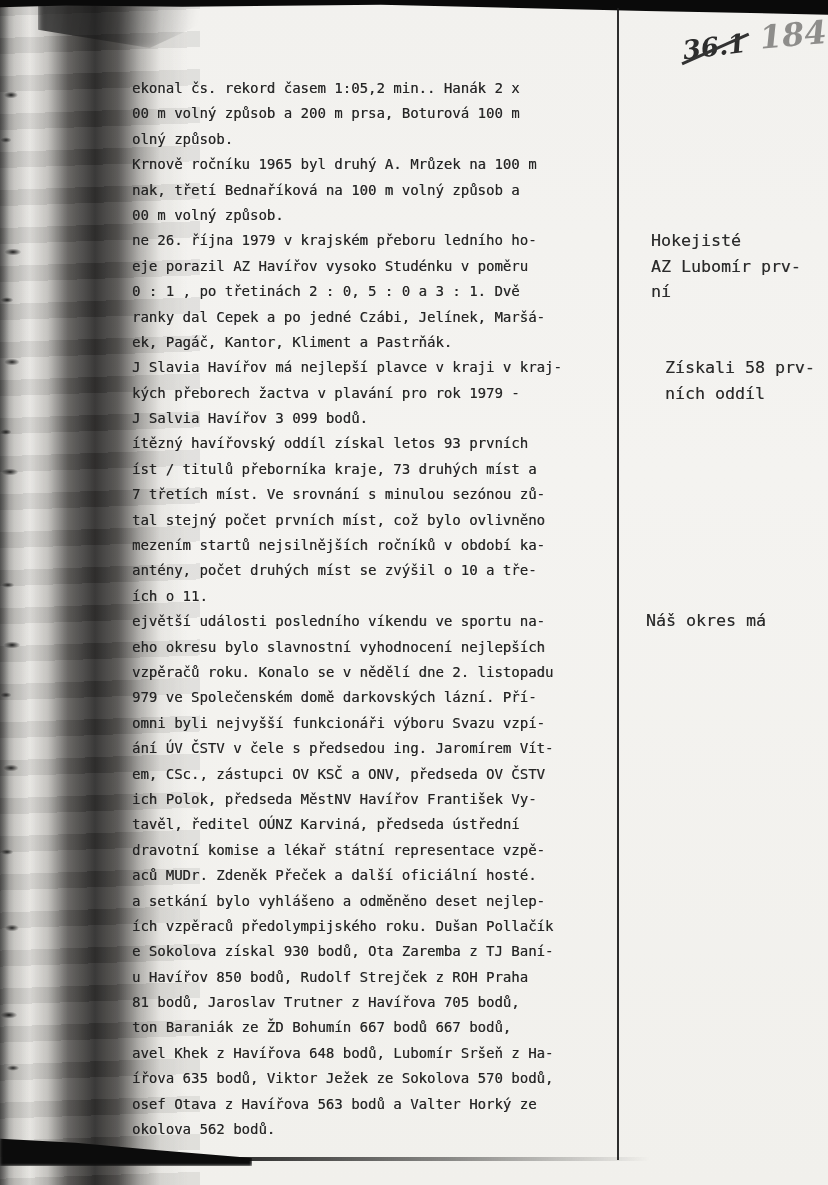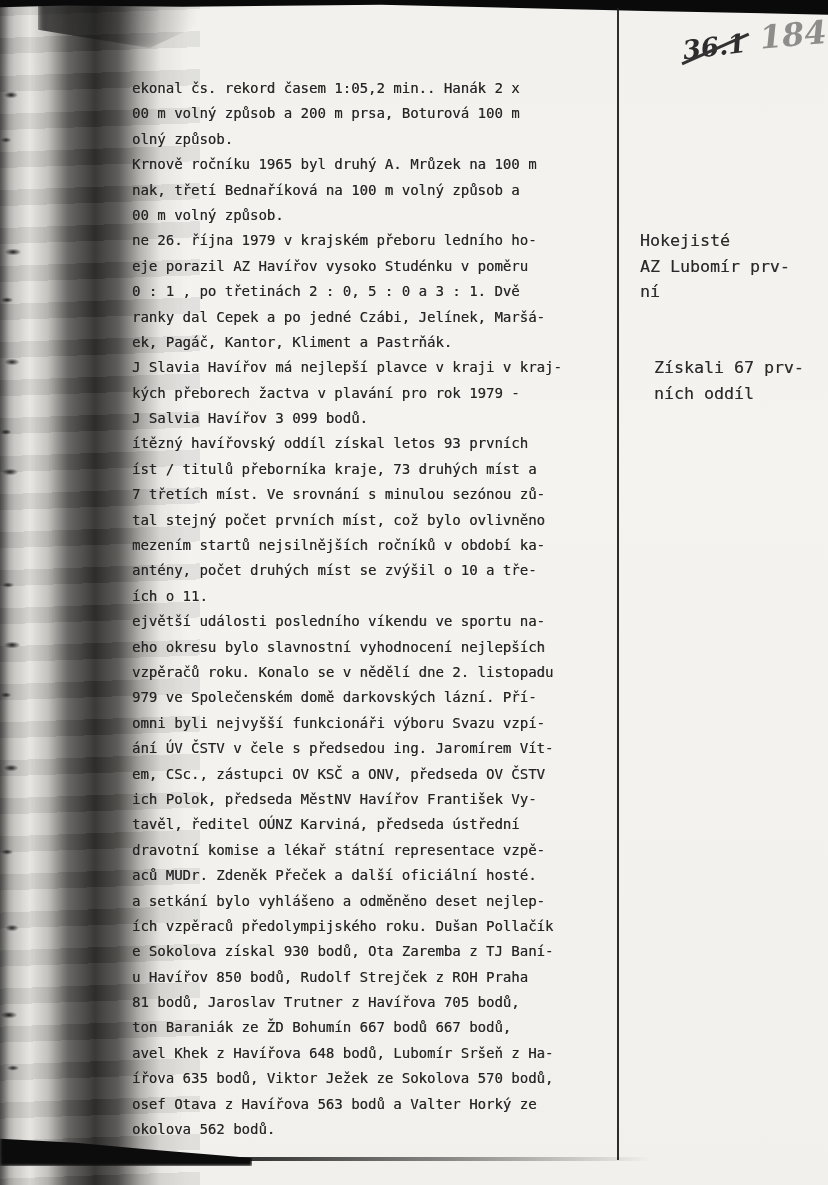--- a/index.html
+++ b/index.html
@@ -73,20 +73,21 @@
   
   .main-text{
     position:absolute;left:132px;top:76px;width:560px;
     font-size:14px;line-height:25.4px;color:#242424;white-space:pre;
     text-shadow:0.3px 0 0 rgba(30,30,30,0.55);
   }
   .tline{height:25.4px;}
   .mnote{
     position:absolute;font-size:16.6px;line-height:25.6px;color:#2a2a2a;white-space:pre;
     text-shadow:0.3px 0 0 rgba(40,40,40,0.5);
+    margin-left:11px;
   }
   
   .handwriting{
     position:absolute;left:682px;top:20px;transform:rotate(-7deg);
     font-family:"DejaVu Serif","Liberation Serif",serif;font-style:italic;
     white-space:nowrap;
   }
   .struck{
     position:relative;display:inline-block;font-size:26px;font-weight:bold;color:#2d2d2d;
   }
@@ -115,17 +116,17 @@
 
   <div class="handwriting">
     <span class="struck">36.1</span>
     <span class="pg-num">184.</span>
   </div>
 
   <div class="main-text"><div class="tline">ekonal čs. rekord časem 1:05,2 min.. Hanák 2 x</div><div class="tline">00 m volný způsob a 200 m prsa, Boturová 100 m</div><div class="tline">olný způsob.</div><div class="tline">Krnově ročníku 1965 byl druhý A. Mrůzek na 100 m</div><div class="tline">nak, třetí Bednaříková na 100 m volný způsob a</div><div class="tline">00 m volný způsob.</div><div class="tline">ne 26. října 1979 v krajském přeboru ledního ho-</div><div class="tline">eje porazil AZ Havířov vysoko Studénku v poměru</div><div class="tline">0 : 1 , po třetinách 2 : 0, 5 : 0 a 3 : 1. Dvě</div><div class="tline">ranky dal Cepek a po jedné Czábi, Jelínek, Maršá-</div><div class="tline">ek, Pagáč, Kantor, Kliment a Pastrňák.</div><div class="tline">J Slavia Havířov má nejlepší plavce v kraji v kraj-</div><div class="tline">kých přeborech žactva v plavání pro rok 1979 -</div><div class="tline">J Salvia Havířov 3 099 bodů.</div><div class="tline">ítězný havířovský oddíl získal letos 93 prvních</div><div class="tline">íst / titulů přeborníka kraje, 73 druhých míst a</div><div class="tline">7 třetích míst. Ve srovnání s minulou sezónou zů-</div><div class="tline">tal stejný počet prvních míst, což bylo ovlivněno</div><div class="tline">mezením startů nejsilnějších ročníků v období ka-</div><div class="tline">antény, počet druhých míst se zvýšil o 10 a tře-</div><div class="tline">ích o 11.</div><div class="tline">ejvětší události posledního víkendu ve sportu na-</div><div class="tline">eho okresu bylo slavnostní vyhodnocení nejlepších</div><div class="tline">vzpěračů roku. Konalo se v nědělí dne 2. listopadu</div><div class="tline">979 ve Společenském domě darkovských lázní. Pří-</div><div class="tline">omni byli nejvyšší funkcionáři výboru Svazu vzpí-</div><div class="tline">ání ÚV ČSTV v čele s předsedou ing. Jaromírem Vít-</div><div class="tline">em, CSc., zástupci OV KSČ a ONV, předseda OV ČSTV</div><div class="tline">ich Polok, předseda MěstNV Havířov František Vy-</div><div class="tline">tavěl, ředitel OÚNZ Karviná, předseda ústřední</div><div class="tline">dravotní komise a lékař státní representace vzpě-</div><div class="tline">aců MUDr. Zdeněk Přeček a další oficiální hosté.</div><div class="tline">a setkání bylo vyhlášeno a odměněno deset nejlep-</div><div class="tline">ích vzpěraců předolympijského roku. Dušan Pollačík</div><div class="tline">e Sokolova získal 930 bodů, Ota Zaremba z TJ Baní-</div><div class="tline">u Havířov 850 bodů, Rudolf Strejček z ROH Praha</div><div class="tline">81 bodů, Jaroslav Trutner z Havířova 705 bodů,</div><div class="tline">ton Baraniák ze ŽD Bohumín 667 bodů 667 bodů,</div><div class="tline">avel Khek z Havířova 648 bodů, Lubomír Sršeň z Ha-</div><div class="tline">ířova 635 bodů, Viktor Ježek ze Sokolova 570 bodů,</div><div class="tline">osef Otava z Havířova 563 bodů a Valter Horký ze</div><div class="tline">okolova 562 bodů.</div></div>
 
   <div>
       <div class="mnote" style="top: 228px; left: 640px;"><div>Hokejisté</div><div>AZ Lubomír prv-</div><div>ní</div></div>
-      <div class="mnote" style="top: 355px; left: 654px;"><div>Získali 67 prv-</div><div>ních oddíl</div></div>
-      <div class="mnote" style="top: 608px; left: 635px;"></div>
+      <div class="mnote" style="top: 355px; left: 654px;"><div>Získali 58 prv-</div><div>ních oddíl</div></div>
+      <div class="mnote" style="top: 608px; left: 635px;"><div>Náš okres má</div></div>
     </div>
 
 </div>
 
 </body></html>

